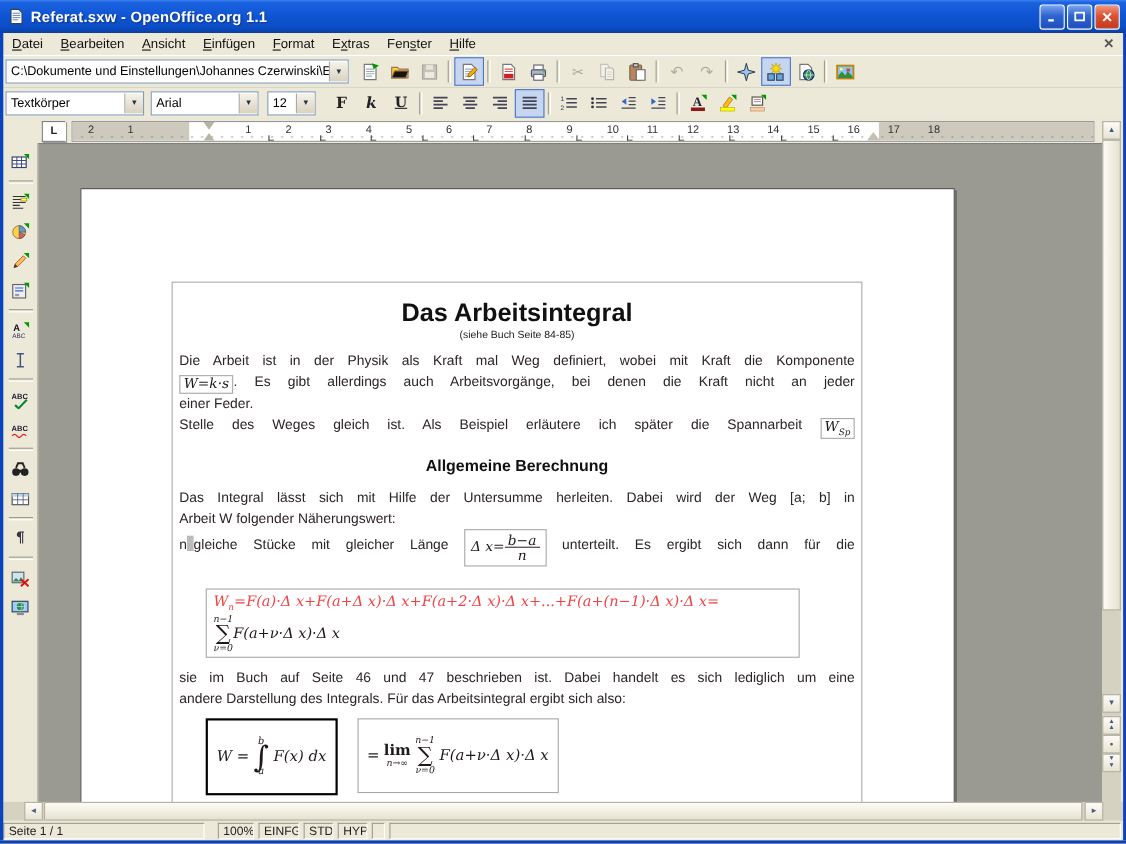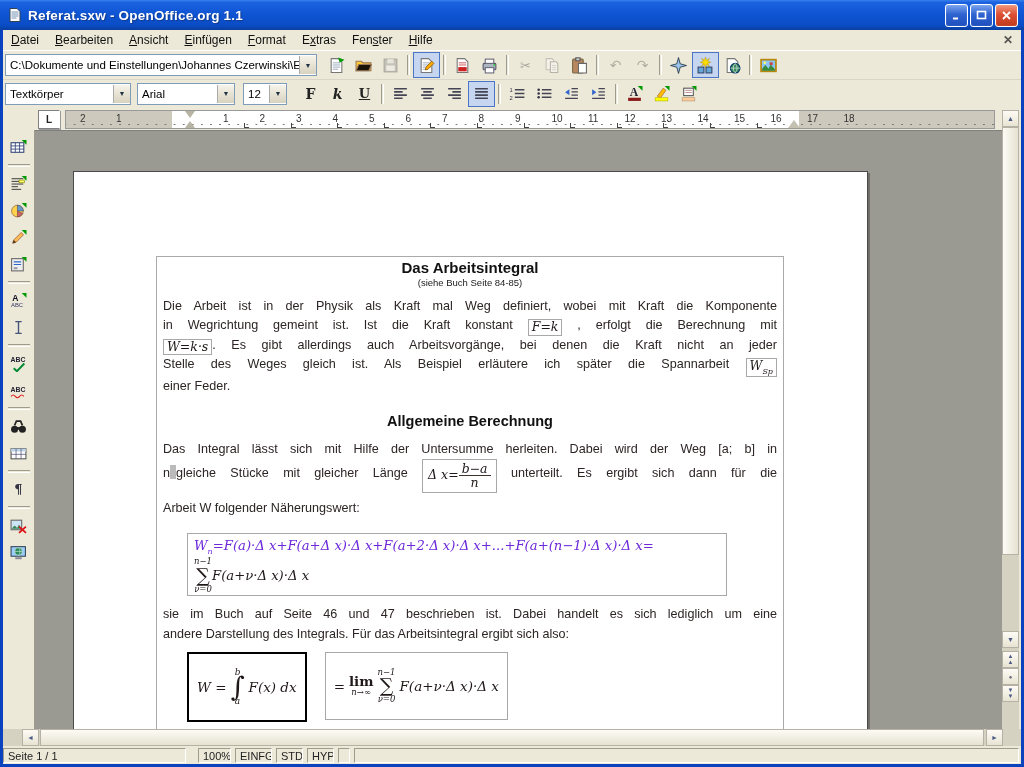--- a/index.html
+++ b/index.html
@@ -63,36 +63,36 @@
     border-right:1px solid #9f9c8d;display:flex;flex-direction:column;align-items:center;padding-top:4px;box-sizing:border-box;}
   #lefttb .tbtn{width:26px;height:25px;}
   .vsep{height:1px;width:22px;border-top:1px solid #9f9c8d;border-bottom:1px solid #fff;margin:3px 0;}
   
   #workspace{position:absolute;left:35px;top:130px;width:967px;height:599px;background:#9a9a92;
     border-top:1px solid #808080;overflow:hidden;}
   #page{position:absolute;left:38px;top:40px;width:793px;height:700px;background:#fff;
     border:1px solid #4a4a4a;box-shadow:2px 2px 0 #6f6f68;}
   #frame{position:absolute;left:82px;top:84px;width:628px;height:700px;border:1px solid #aaa;
     box-sizing:border-box;padding:2px 6px;color:#2d2424;}
-  #doc-title{text-align:center;font-size:15px;font-weight:bold;margin-top:0;color:#111;}
+  #doc-title{text-align:center;font-size:23px;font-weight:bold;margin-top:12px;color:#111;}
   #doc-subtitle{text-align:center;font-size:9.5px;margin-top:1px;color:#222;}
   .para{font-size:12.6px;line-height:19.3px;margin-top:9px;}
   .jline{text-align:justify;text-align-last:justify;}
   .jline.last{text-align-last:auto;}
   .h2{text-align:center;font-size:14.5px;font-weight:bold;margin:17px 0 11px;color:#111;}
   .fbox{display:inline-block;border:1px solid #a8a8a8;background:#fff;padding:0 3px;
     font-family:"DejaVu Serif",serif;font-style:italic;font-size:12.5px;color:#201818;
     line-height:1.15;vertical-align:-2px;white-space:nowrap;}
   .fbox sub{font-size:8px;}
   .shadeblock{display:inline-block;width:6px;height:14px;background:#bbb;vertical-align:-2px;}
   .fstack{display:inline-flex;flex-direction:column;align-items:center;vertical-align:middle;line-height:1.05;}
   .fstack .num{border-bottom:1px solid #40302e;padding:0 3px;}
   .fracline{min-height:40px;display:block;}
   #formula-block{margin:14px 0 0 24px;width:540px;border:1px solid #a8a8a8;padding:4px 6px 2px;box-sizing:border-box;}
-  #formula-block .l1{font-family:"DejaVu Serif",serif;font-style:italic;font-size:13.2px;white-space:nowrap;color:#6d28d9;}
+  #formula-block .l1{font-family:"DejaVu Serif",serif;font-style:italic;font-size:13.2px;white-space:nowrap;color:#ef4444;}
   .sumstack{display:inline-flex;flex-direction:column;align-items:center;line-height:1;vertical-align:middle;}
   .s-top,.s-bot{font-size:8.5px;font-style:italic;font-family:"DejaVu Serif",serif;}
   .s-sym{font-size:19px;font-style:normal;font-family:"DejaVu Serif",serif;}
   .l2{display:flex;align-items:center;margin-top:2px;font-family:"DejaVu Serif",serif;
       font-style:italic;font-size:13.2px;color:#201818;}
   #bottom-formulas{display:flex;gap:18px;margin:8px 0 0 24px;}
   .dispbox{border:1px solid #a8a8a8;background:#fff;display:flex;align-items:center;gap:4px;
     font-family:"DejaVu Serif",serif;font-style:italic;font-size:13.5px;color:#201818;
     padding:4px 8px;height:58px;box-sizing:content-box;}
   .dispbox.selected{border:2px solid #000;}
@@ -578,35 +578,34 @@
     </div>
 
   <div id="workspace">
     <div id="page">
       <div id="frame">
         <div id="doc-title">Das Arbeitsintegral</div>
         <div id="doc-subtitle">(siehe Buch Seite 84-85)</div>
 
         <div class="para" id="para1">
             <div class="jline">Die Arbeit ist in der Physik als Kraft mal Weg definiert, wobei mit Kraft die Komponente</div>
-            <div class="jline">in Wegrichtung gemeint ist. Ist die Kraft konstant <span class="fbox">F=k</span> , erfolgt die Berechnung mit</div>
             <div class="jline"><span class="fbox">W=k·s</span>. Es gibt allerdings auch Arbeitsvorgänge, bei denen die Kraft nicht an jeder</div>
+            <div class="jline last">einer Feder.</div>
             <div class="jline">Stelle des Weges gleich ist. Als Beispiel erläutere ich später die Spannarbeit <span class="fbox">W<sub>Sp</sub></span></div>
-            <div class="jline last">einer Feder.</div>
           </div>
 
         <div class="h2">Allgemeine Berechnung</div>
 
         <div class="para" id="para2">
             <div class="jline">Das Integral lässt sich mit Hilfe der Untersumme herleiten. Dabei wird der Weg [a; b] in</div>
+            <div class="jline last">Arbeit W folgender Näherungswert:</div>
             <div class="jline fracline">n<span class="shadeblock"></span>gleiche Stücke mit gleicher Länge <span class="fbox" style="padding: 2px 5px;"><span>Δ x=</span><span class="fstack">
                   <span class="num">b−a</span>
                   <span>n</span>
                 </span></span> unterteilt. Es ergibt sich dann für die</div>
-            <div class="jline last">Arbeit W folgender Näherungswert:</div>
           </div>
 
         <div id="formula-block">
           <div class="l1">
             <span>W</span><sub style="font-size:8px">n</sub><span>=F(a)·Δ x+F(a+Δ x)·Δ x+F(a+2·Δ x)·Δ x+...+F(a+(n−1)·Δ x)·Δ x=</span>
           </div>
           <div class="l2">
             <span class="sumstack">
               <span class="s-top">n−1</span>
               <span class="s-sym">∑</span>

